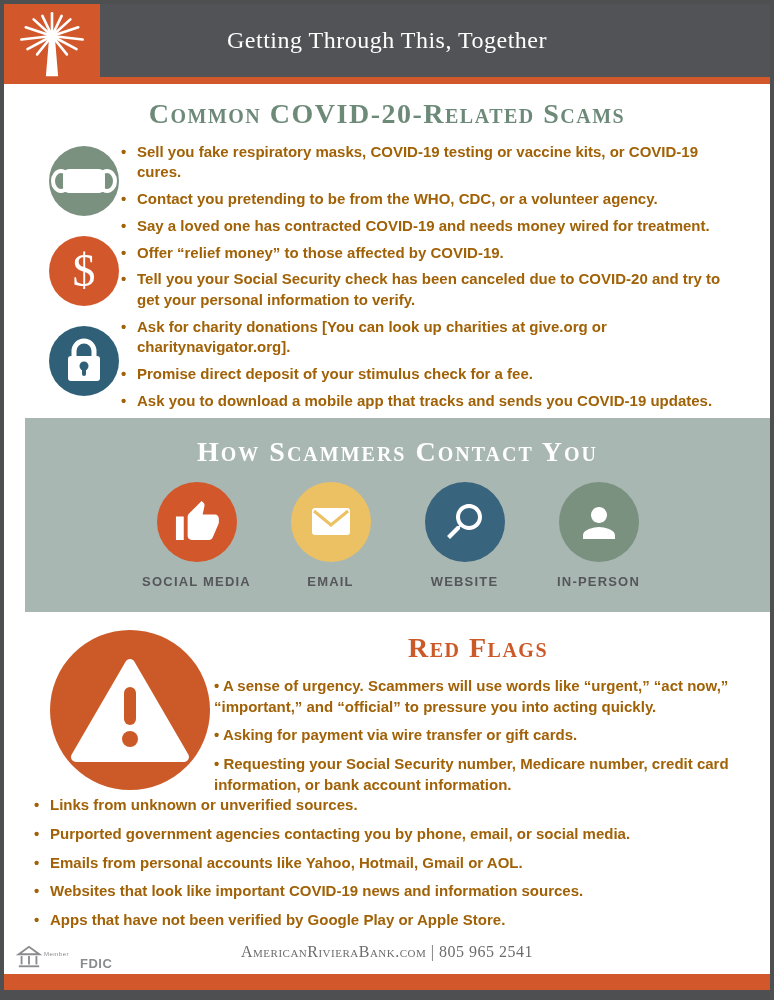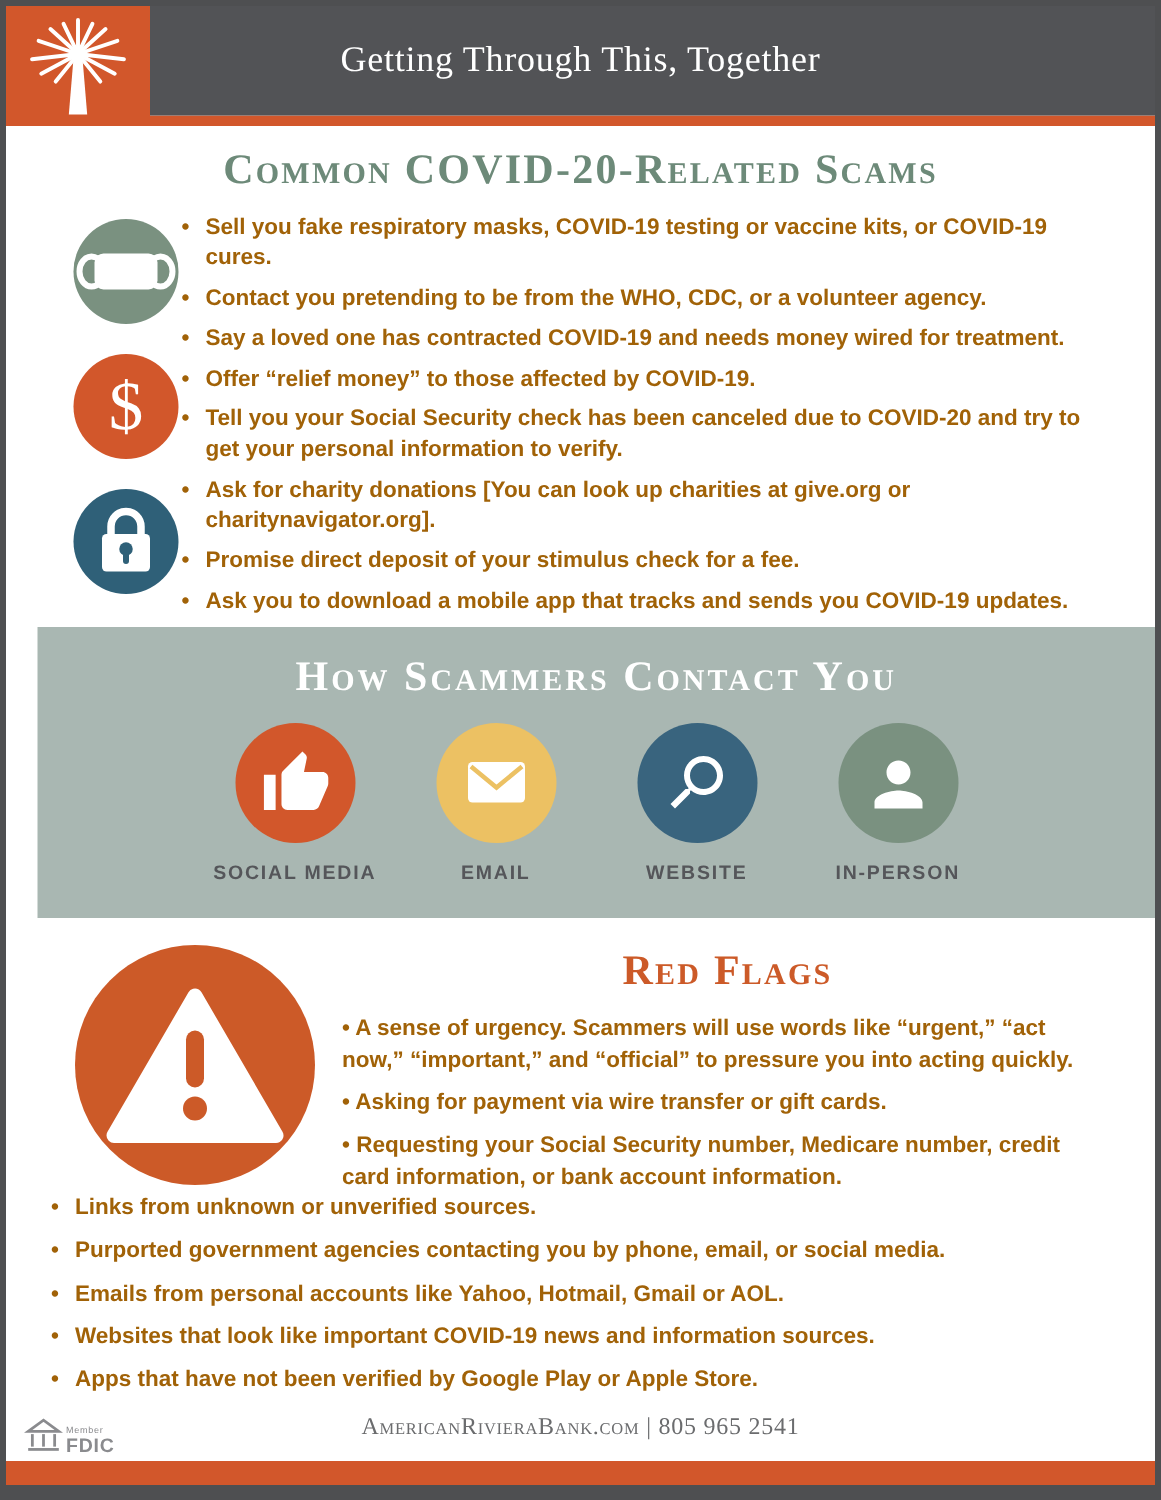--- a/index.html
+++ b/index.html
@@ -45,33 +45,33 @@
   .c-social{background:#D2572B;}
   .c-email{background:#ECC163;}
   .c-website{background:#39647E;}
   .c-person{background:#7A9180;}
   .channel-label{margin-top:12px;font-size:13px;font-weight:bold;letter-spacing:1.2px;color:#55565A;}
 
   
   .redflags{flex:1;padding:18px 28px 0 28px;box-sizing:border-box;}
   .rf-top{display:flex;}
   .warning-wrap{width:164px;margin-left:18px;flex:none;}
-  .rf-right{flex:1;margin-left:14px;}
+  .rf-right{flex:1;}
   .rf-right .section-heading{color:#CC5A28;font-size:28px;margin:2px 0 12px 0;}
   .rf-inline{display:flex;flex-direction:column;gap:8px;padding-right:2px;}
   .rf-full{margin:10px 0 0 36px;display:flex;flex-direction:column;gap:8px;}
 
   
   .footer{height:44px;position:relative;display:flex;align-items:center;justify-content:center;}
   .footer-line{font-family:"Liberation Serif",serif;font-variant:small-caps;font-size:16px;
                color:#6B6C6E;letter-spacing:.5px;}
   .fdic{position:absolute;left:12px;bottom:4px;display:flex;align-items:flex-end;color:#8A8B8E;}
   .fdic-text{margin-left:2px;line-height:1;}
   .fdic-member{display:block;font-size:6px;letter-spacing:.5px;}
-  .fdic-name{display:block;font-size:13px;font-weight:bold;letter-spacing:.5px;}
+  .fdic-name{display:block;font-size:13px;font-weight:bold;letter-spacing:.5px;margin-left:36px;}
   .bottom-orange{height:17px;background:#D2572B;}
 
   svg{display:block;}
 </style>
 </head>
 <body>
 
 <div class="page">
   <div class="inner">
 

